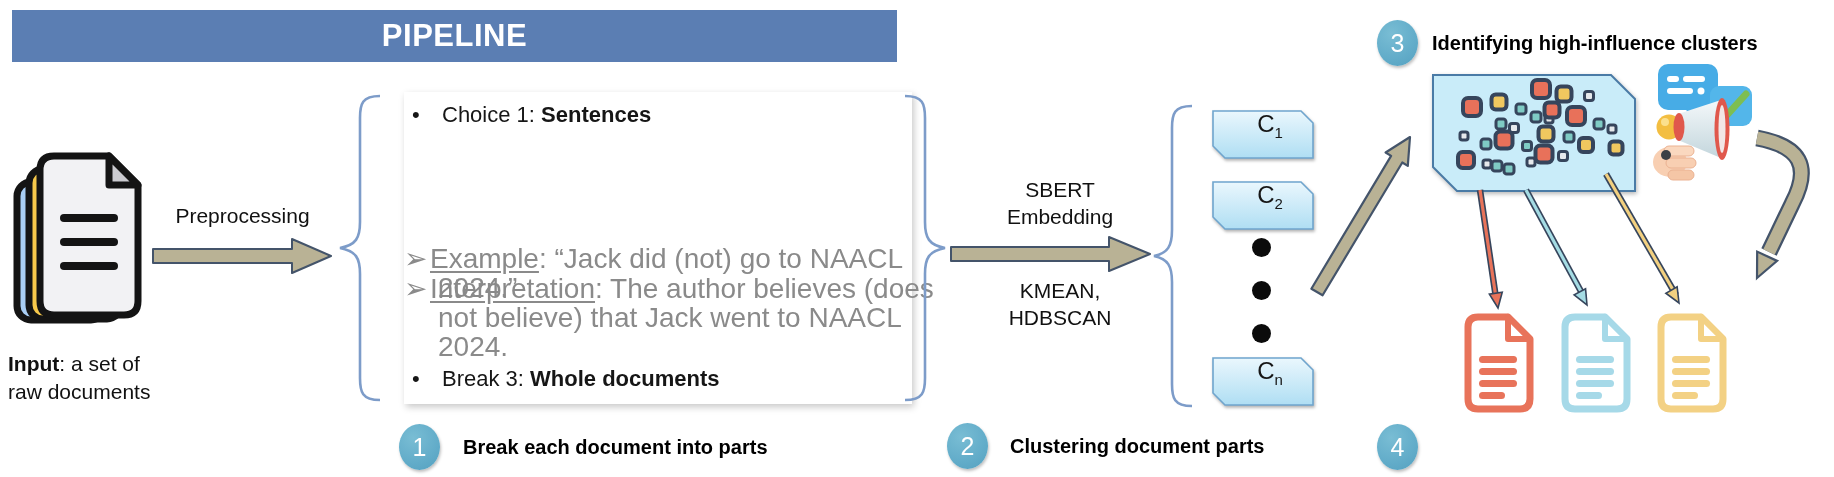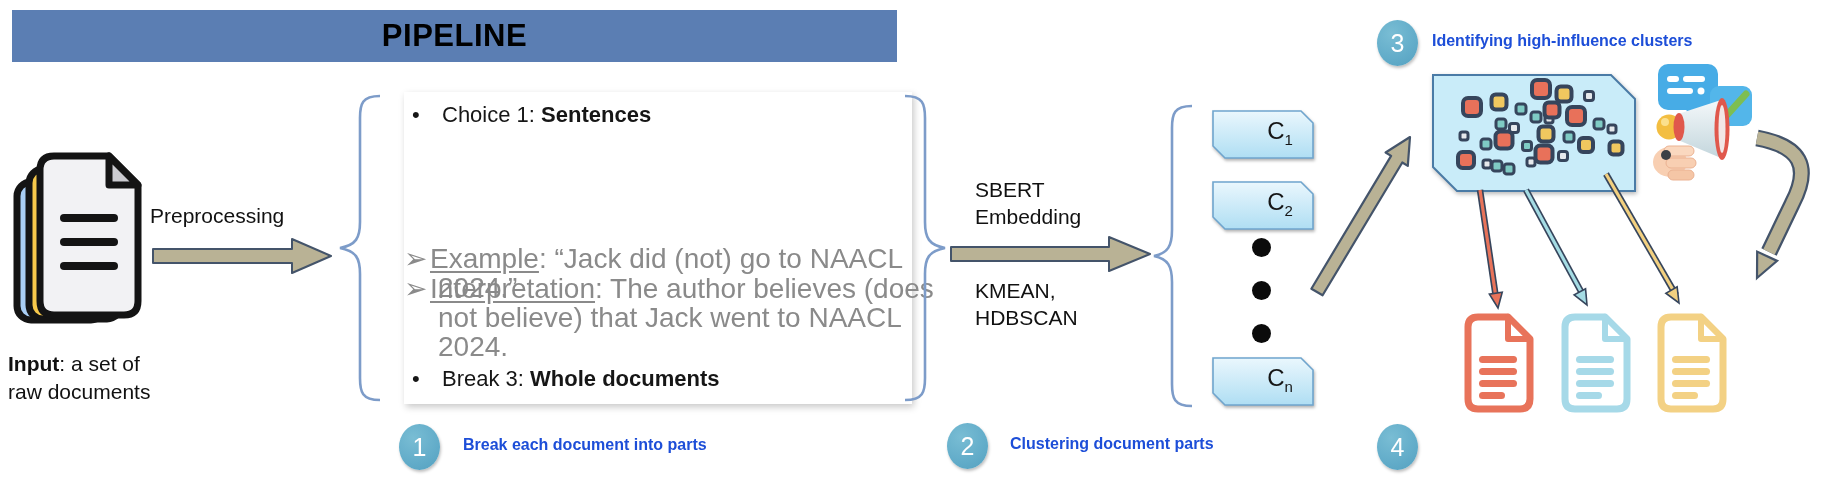--- a/index.html
+++ b/index.html
@@ -2,46 +2,46 @@
 <html><head>
 <meta charset="utf-8">
 <style>
   html,body{margin:0;padding:0;background:#fff;}
   #canvas{position:relative;width:1834px;height:477px;background:#ffffff;overflow:hidden;
           font-family:"Liberation Sans", sans-serif;color:#111;}
   .abs{position:absolute;}
   
   .banner{left:12px;top:10px;width:885px;height:52px;background:#5B7EB3;
           display:flex;align-items:center;justify-content:center;}
-  .banner span{font-weight:bold;font-size:31px;letter-spacing:.5px;color:#000000;}
-  
-  .arrow-label{font-size:21px;color:#111;line-height:27px;}
+  .banner span{font-weight:bold;font-size:31px;letter-spacing:.5px;color:#ffffff;}
+  
+  .arrow-label{font-size:21px;color:#111;text-align:center;line-height:27px;}
   
   .panel{left:404px;top:92px;width:508px;height:312px;background:#fff;
          box-shadow:2px 3px 7px rgba(0,0,0,.22);}
   .choice{position:absolute;left:0;margin:0;width:502px;font-size:22px;line-height:30px;color:#161616;}
   .choice .bullet{display:inline-block;width:30px;padding-left:8px;}
   .sub{position:absolute;left:0;margin:0;width:504px;font-size:28px;line-height:29px;color:#8A8A8A;
        padding-left:34px;text-indent:-34px;}
   .sub .mark{display:inline-block;width:26px;text-indent:0;}
   .sub u{text-underline-offset:3px;}
   
   .caption{font-size:21px;line-height:28px;color:#111;}
   
   .step-circle{width:41px;height:46px;border-radius:50%;
                background:radial-gradient(circle at 35% 30%, #79bdd4, #62ACC9 60%, #54a0bf);
                box-shadow:1px 2px 3px rgba(0,0,0,.25);
                display:flex;align-items:center;justify-content:center;
                color:#fff;font-size:25px;}
-  .step-label{font-weight:bold;font-size:16px;color:#1d4ed8;white-space:nowrap;}
+  .step-label{font-weight:bold;font-size:20px;color:#000000;white-space:nowrap;}
   
   .cbox{width:100px;height:47px;}
   .cbox svg{position:absolute;left:0;top:0;filter:drop-shadow(1.5px 2px 1.5px rgba(0,0,0,.3));}
   .clabel{position:absolute;left:0;top:0;width:116px;height:45px;display:flex;
-          align-items:center;justify-content:center;font-size:24px;color:#161616;padding-left:10px;}
+          align-items:flex-start;justify-content:center;font-size:24px;color:#161616;}
   .clabel sub{font-size:15px;}
   .dotcol{display:flex;flex-direction:column;gap:24px;align-items:center;}
   .dot{width:19px;height:19px;border-radius:50%;background:#0b0b0b;}
   .shadowed{filter:drop-shadow(1.5px 2.5px 2px rgba(0,0,0,.28));}
   svg{display:block;}
 </style>
 </head>
 <body>
 
 <div id="canvas">

